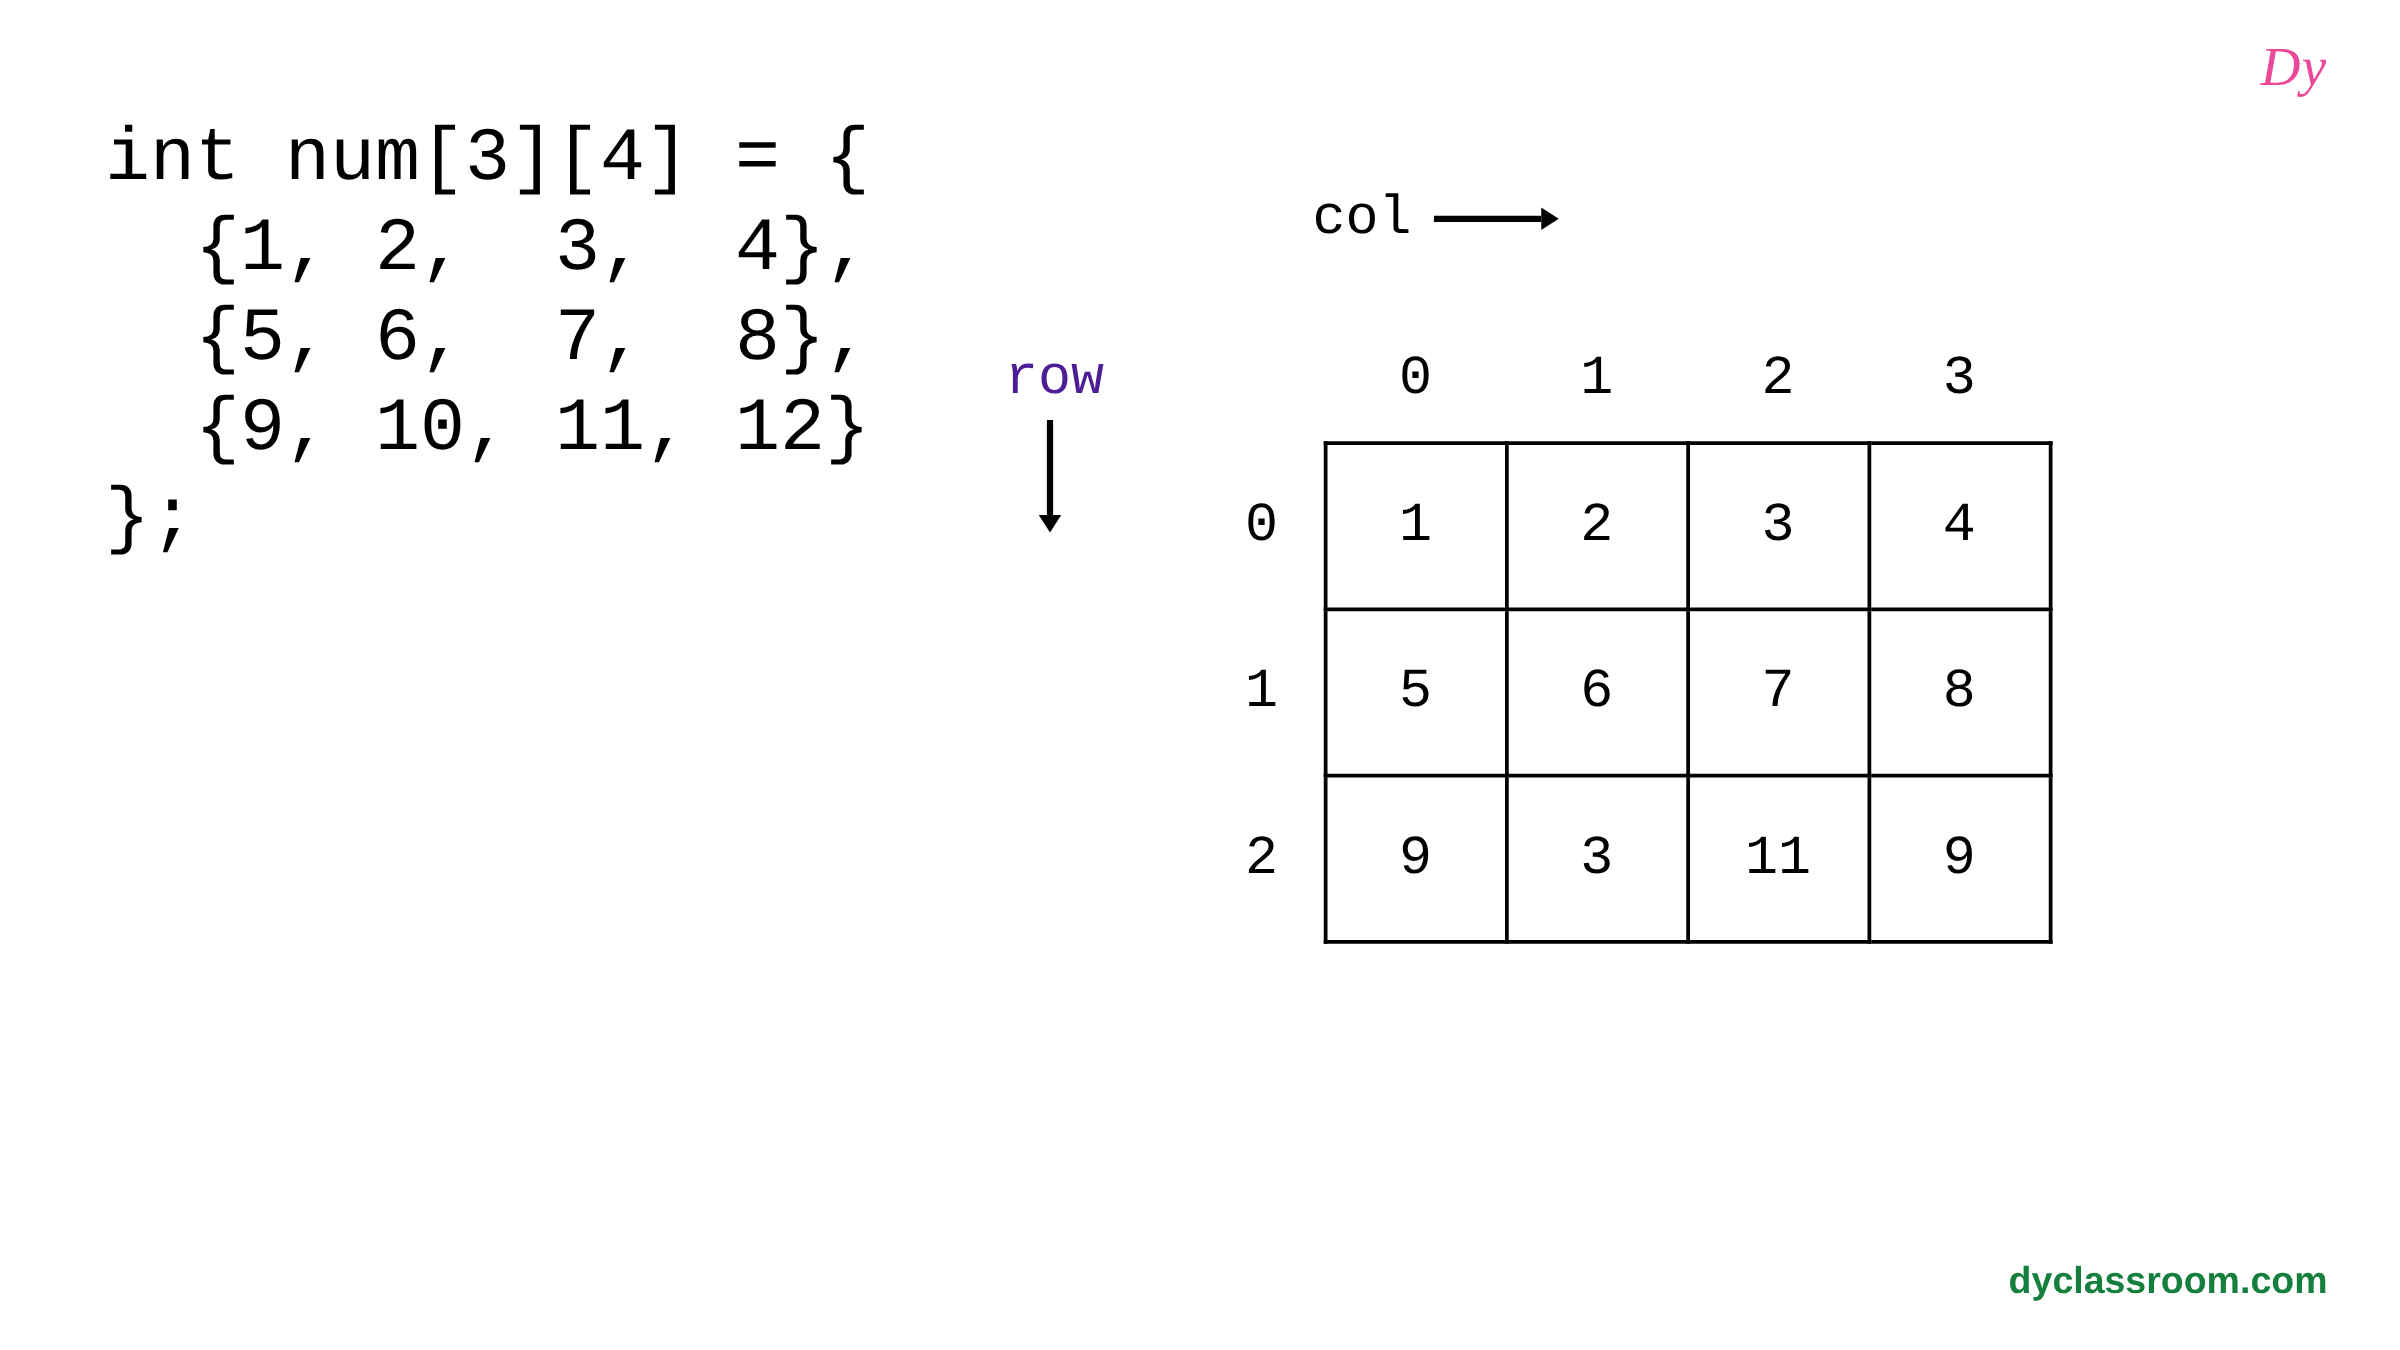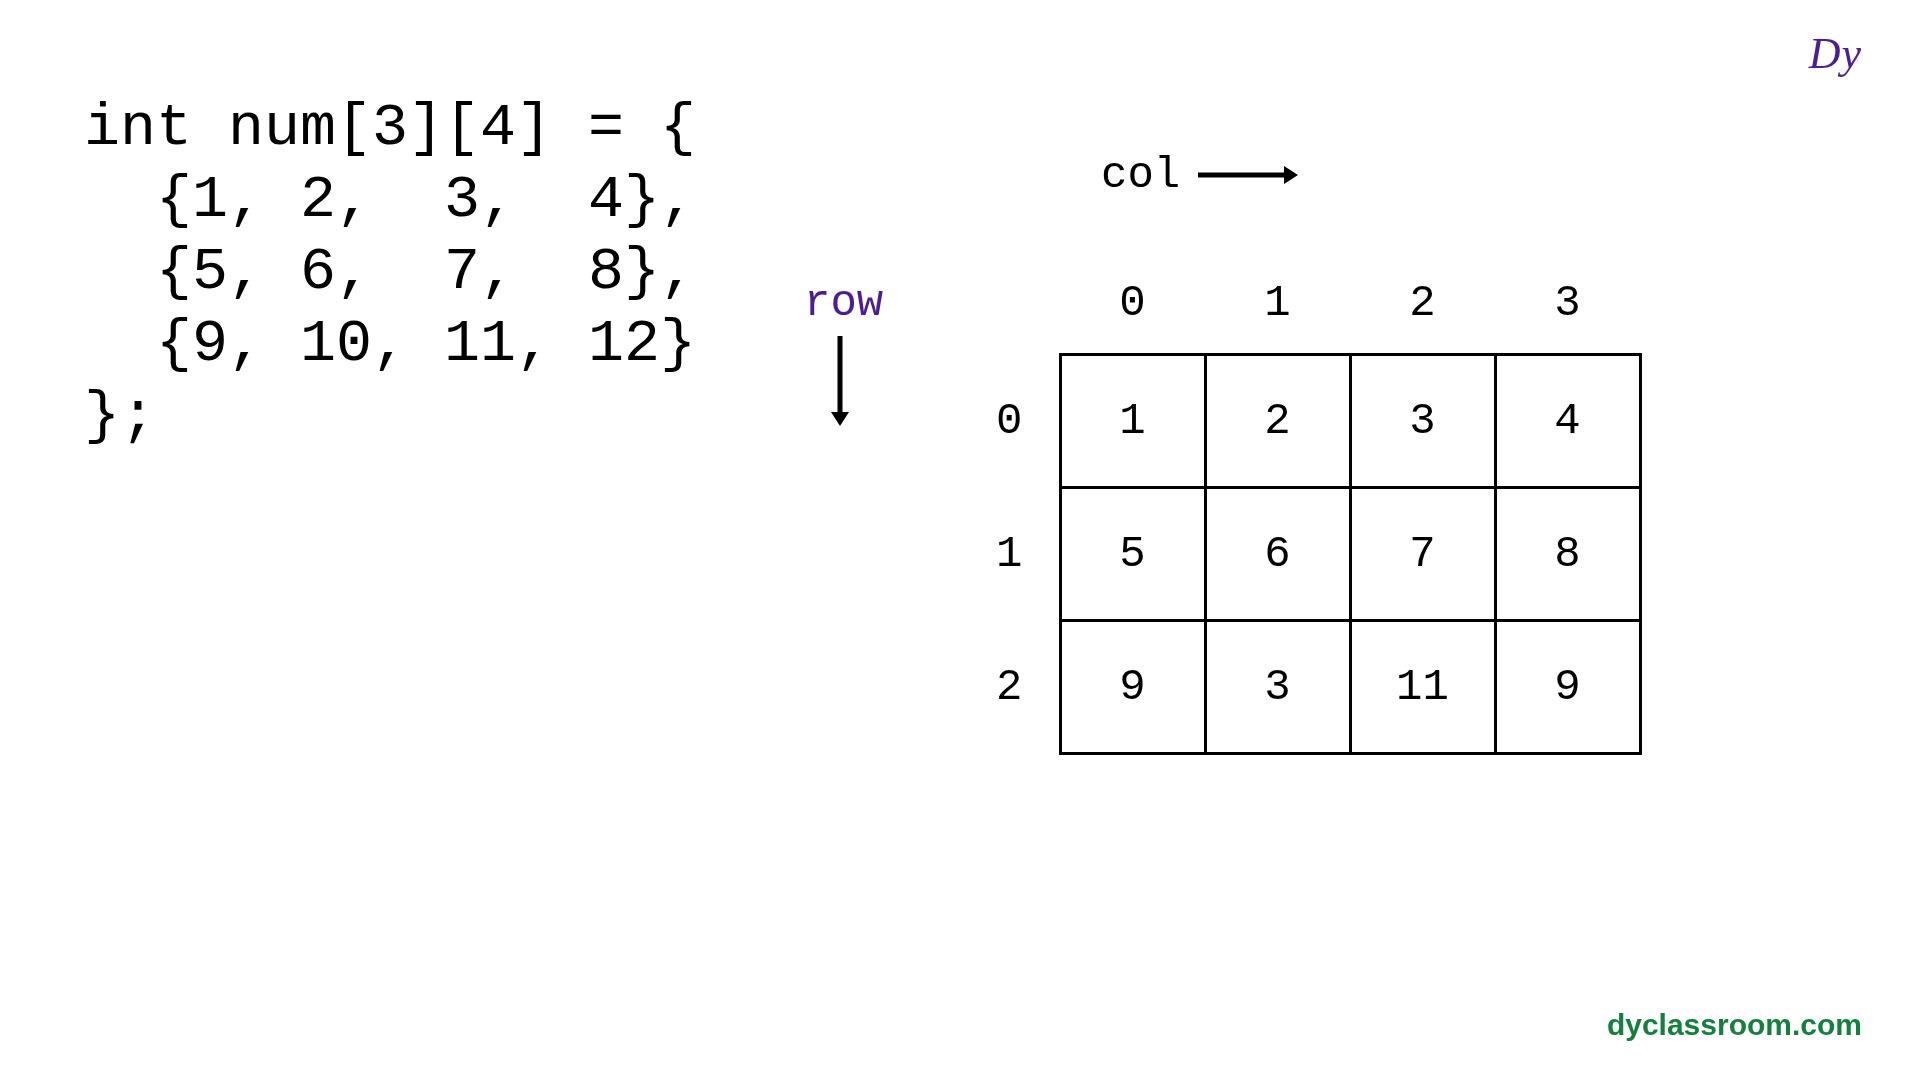--- a/index.html
+++ b/index.html
@@ -11,21 +11,21 @@
       position: relative;
       overflow: hidden;
     }
     .logo {
       position: absolute;
       top: 28px;
       right: 58px;
       font-family: Georgia, serif;
       letter-spacing: 6px;
       font-size: 40px;
-      color: #4c1d95;
+      color: #ec4899;
       display: flex;
       align-items: center;
       gap: 10px;
     }
     .logo .dy {
       font-style: italic;
       font-family: "Brush Script MT", cursive;
       font-size: 44px;
       letter-spacing: 1px;
     }
@@ -44,21 +44,21 @@
       left: 84px;
       font-family: "Courier New", monospace;
       font-size: 60px;
       line-height: 1.2;
       white-space: pre;
       color: #000;
     }
     .col-label {
       position: absolute;
       top: 150px;
-      left: 1101px;
+      left: 1050px;
       font-family: "Courier New", monospace;
       font-size: 44px;
       color: #000;
       display: flex;
       align-items: center;
       gap: 18px;
     }
     .row-label {
       position: absolute;
       top: 278px;

